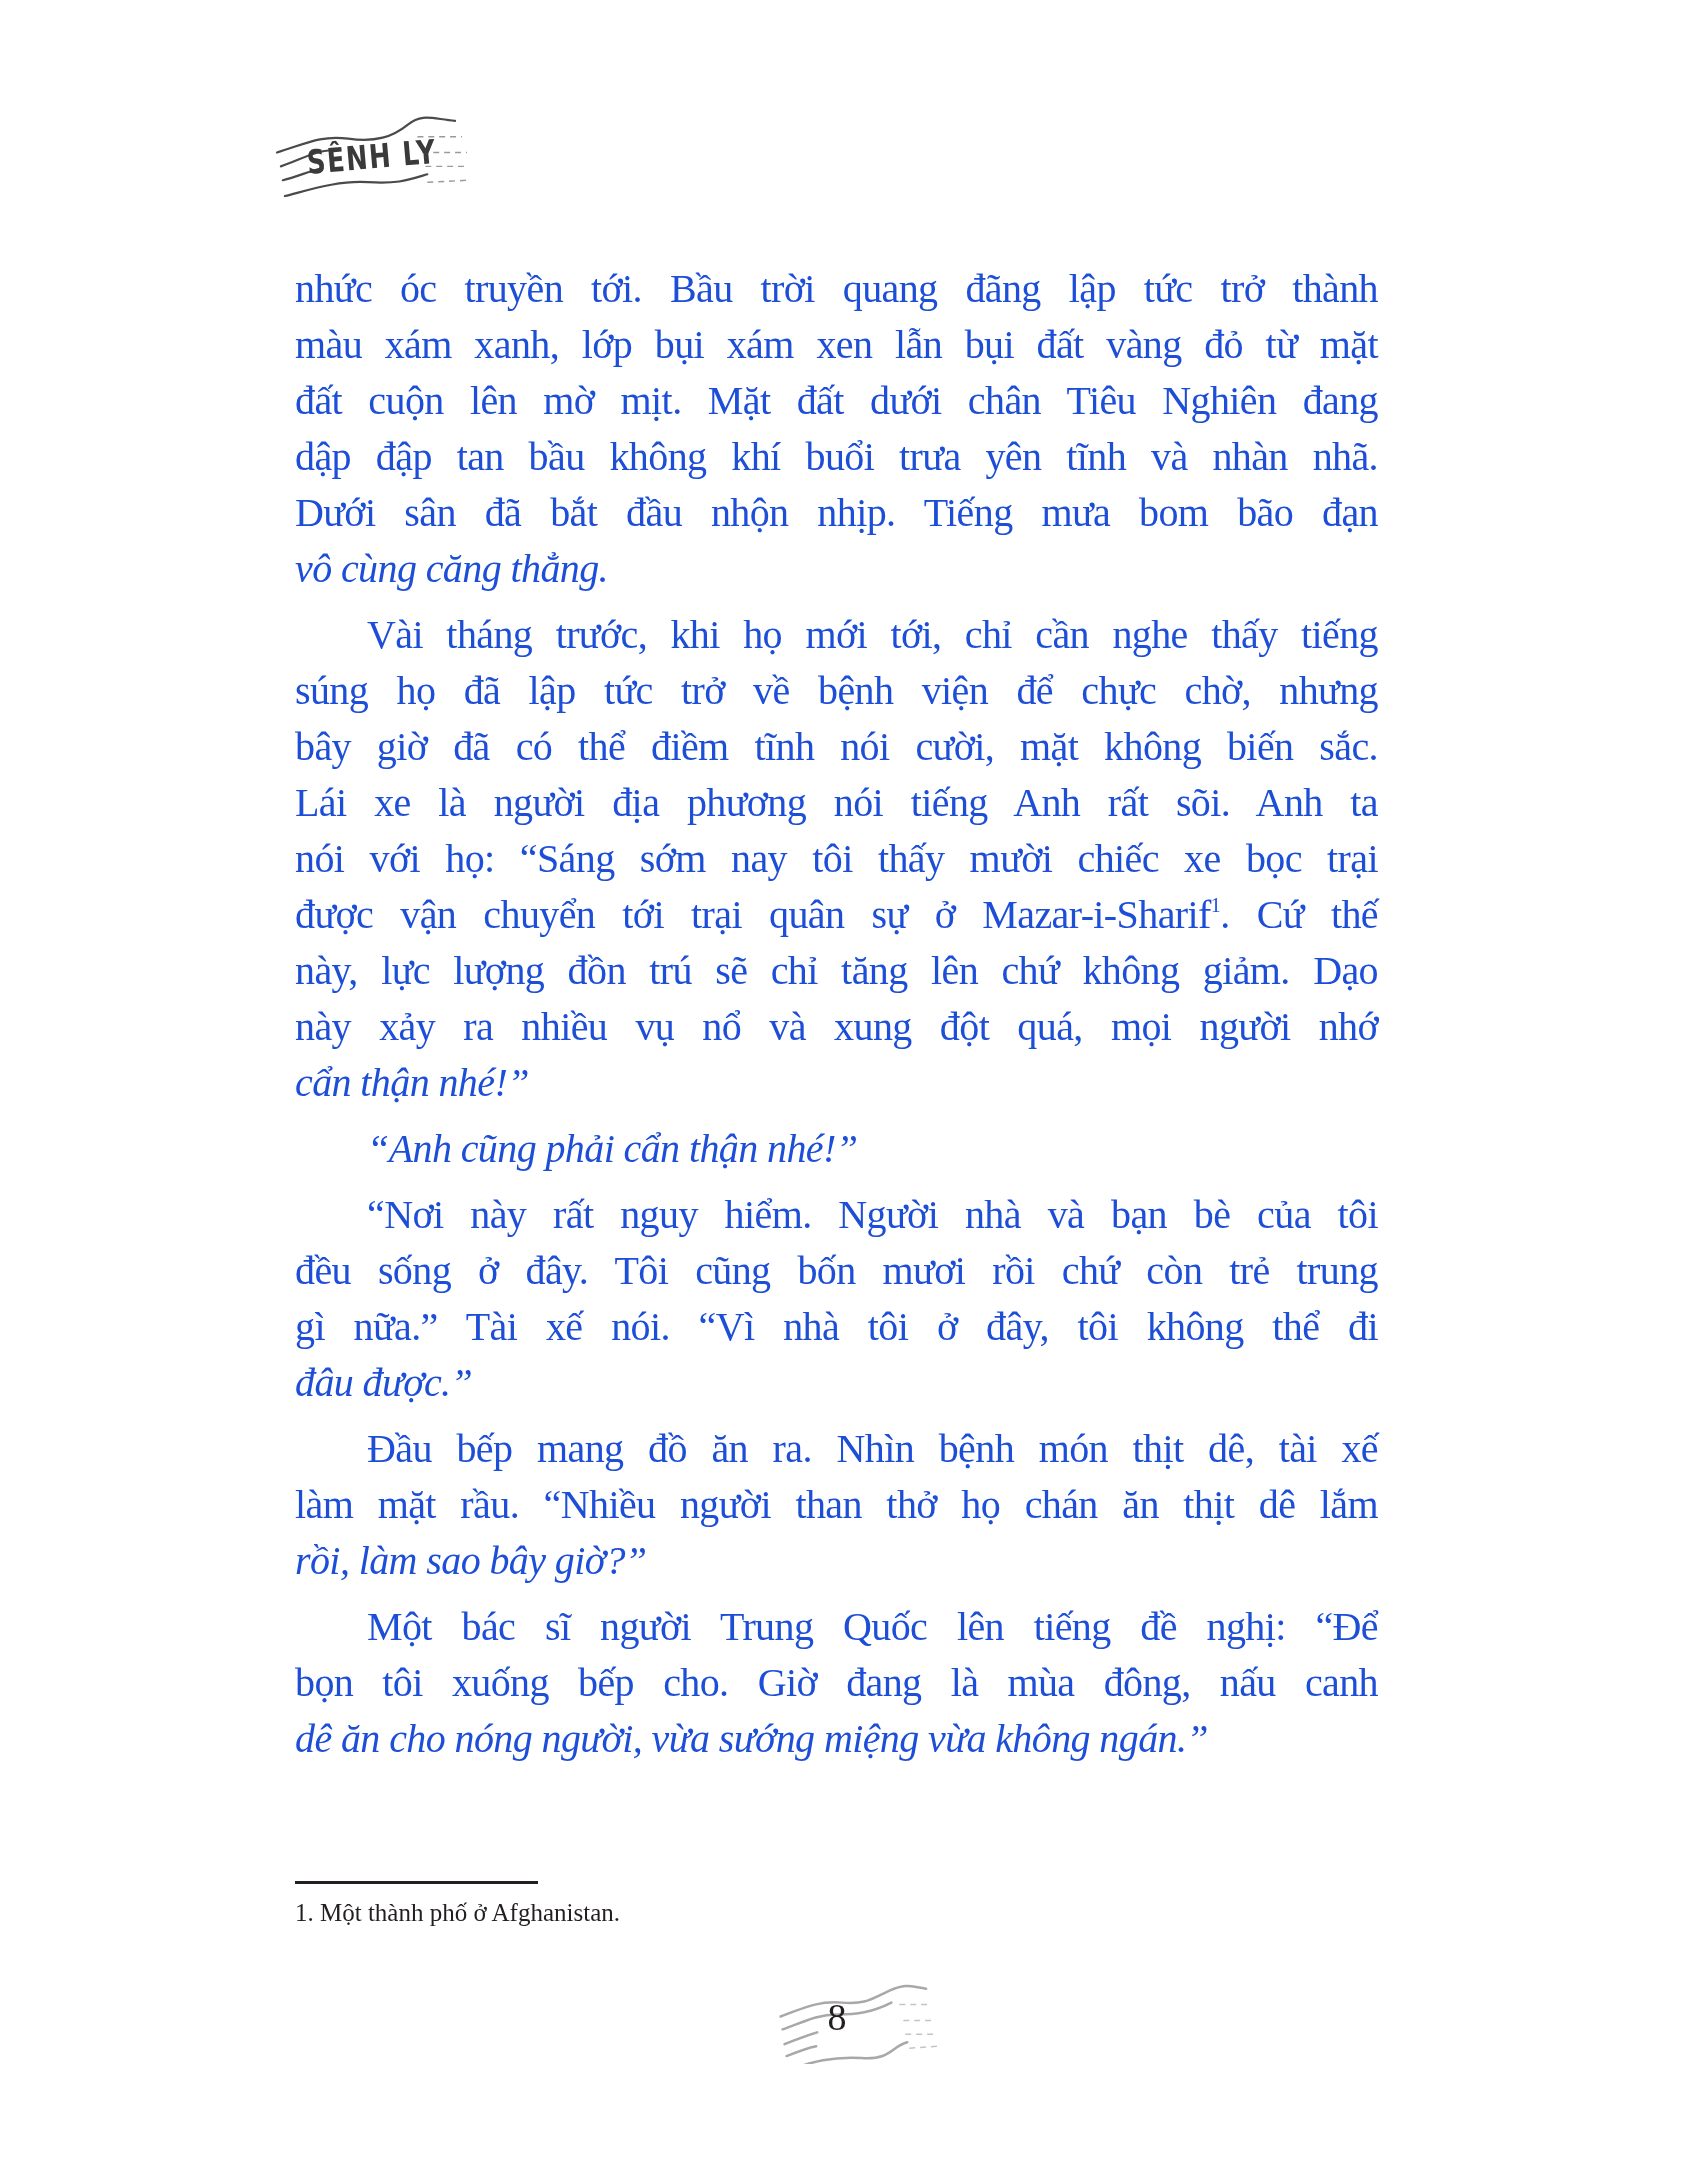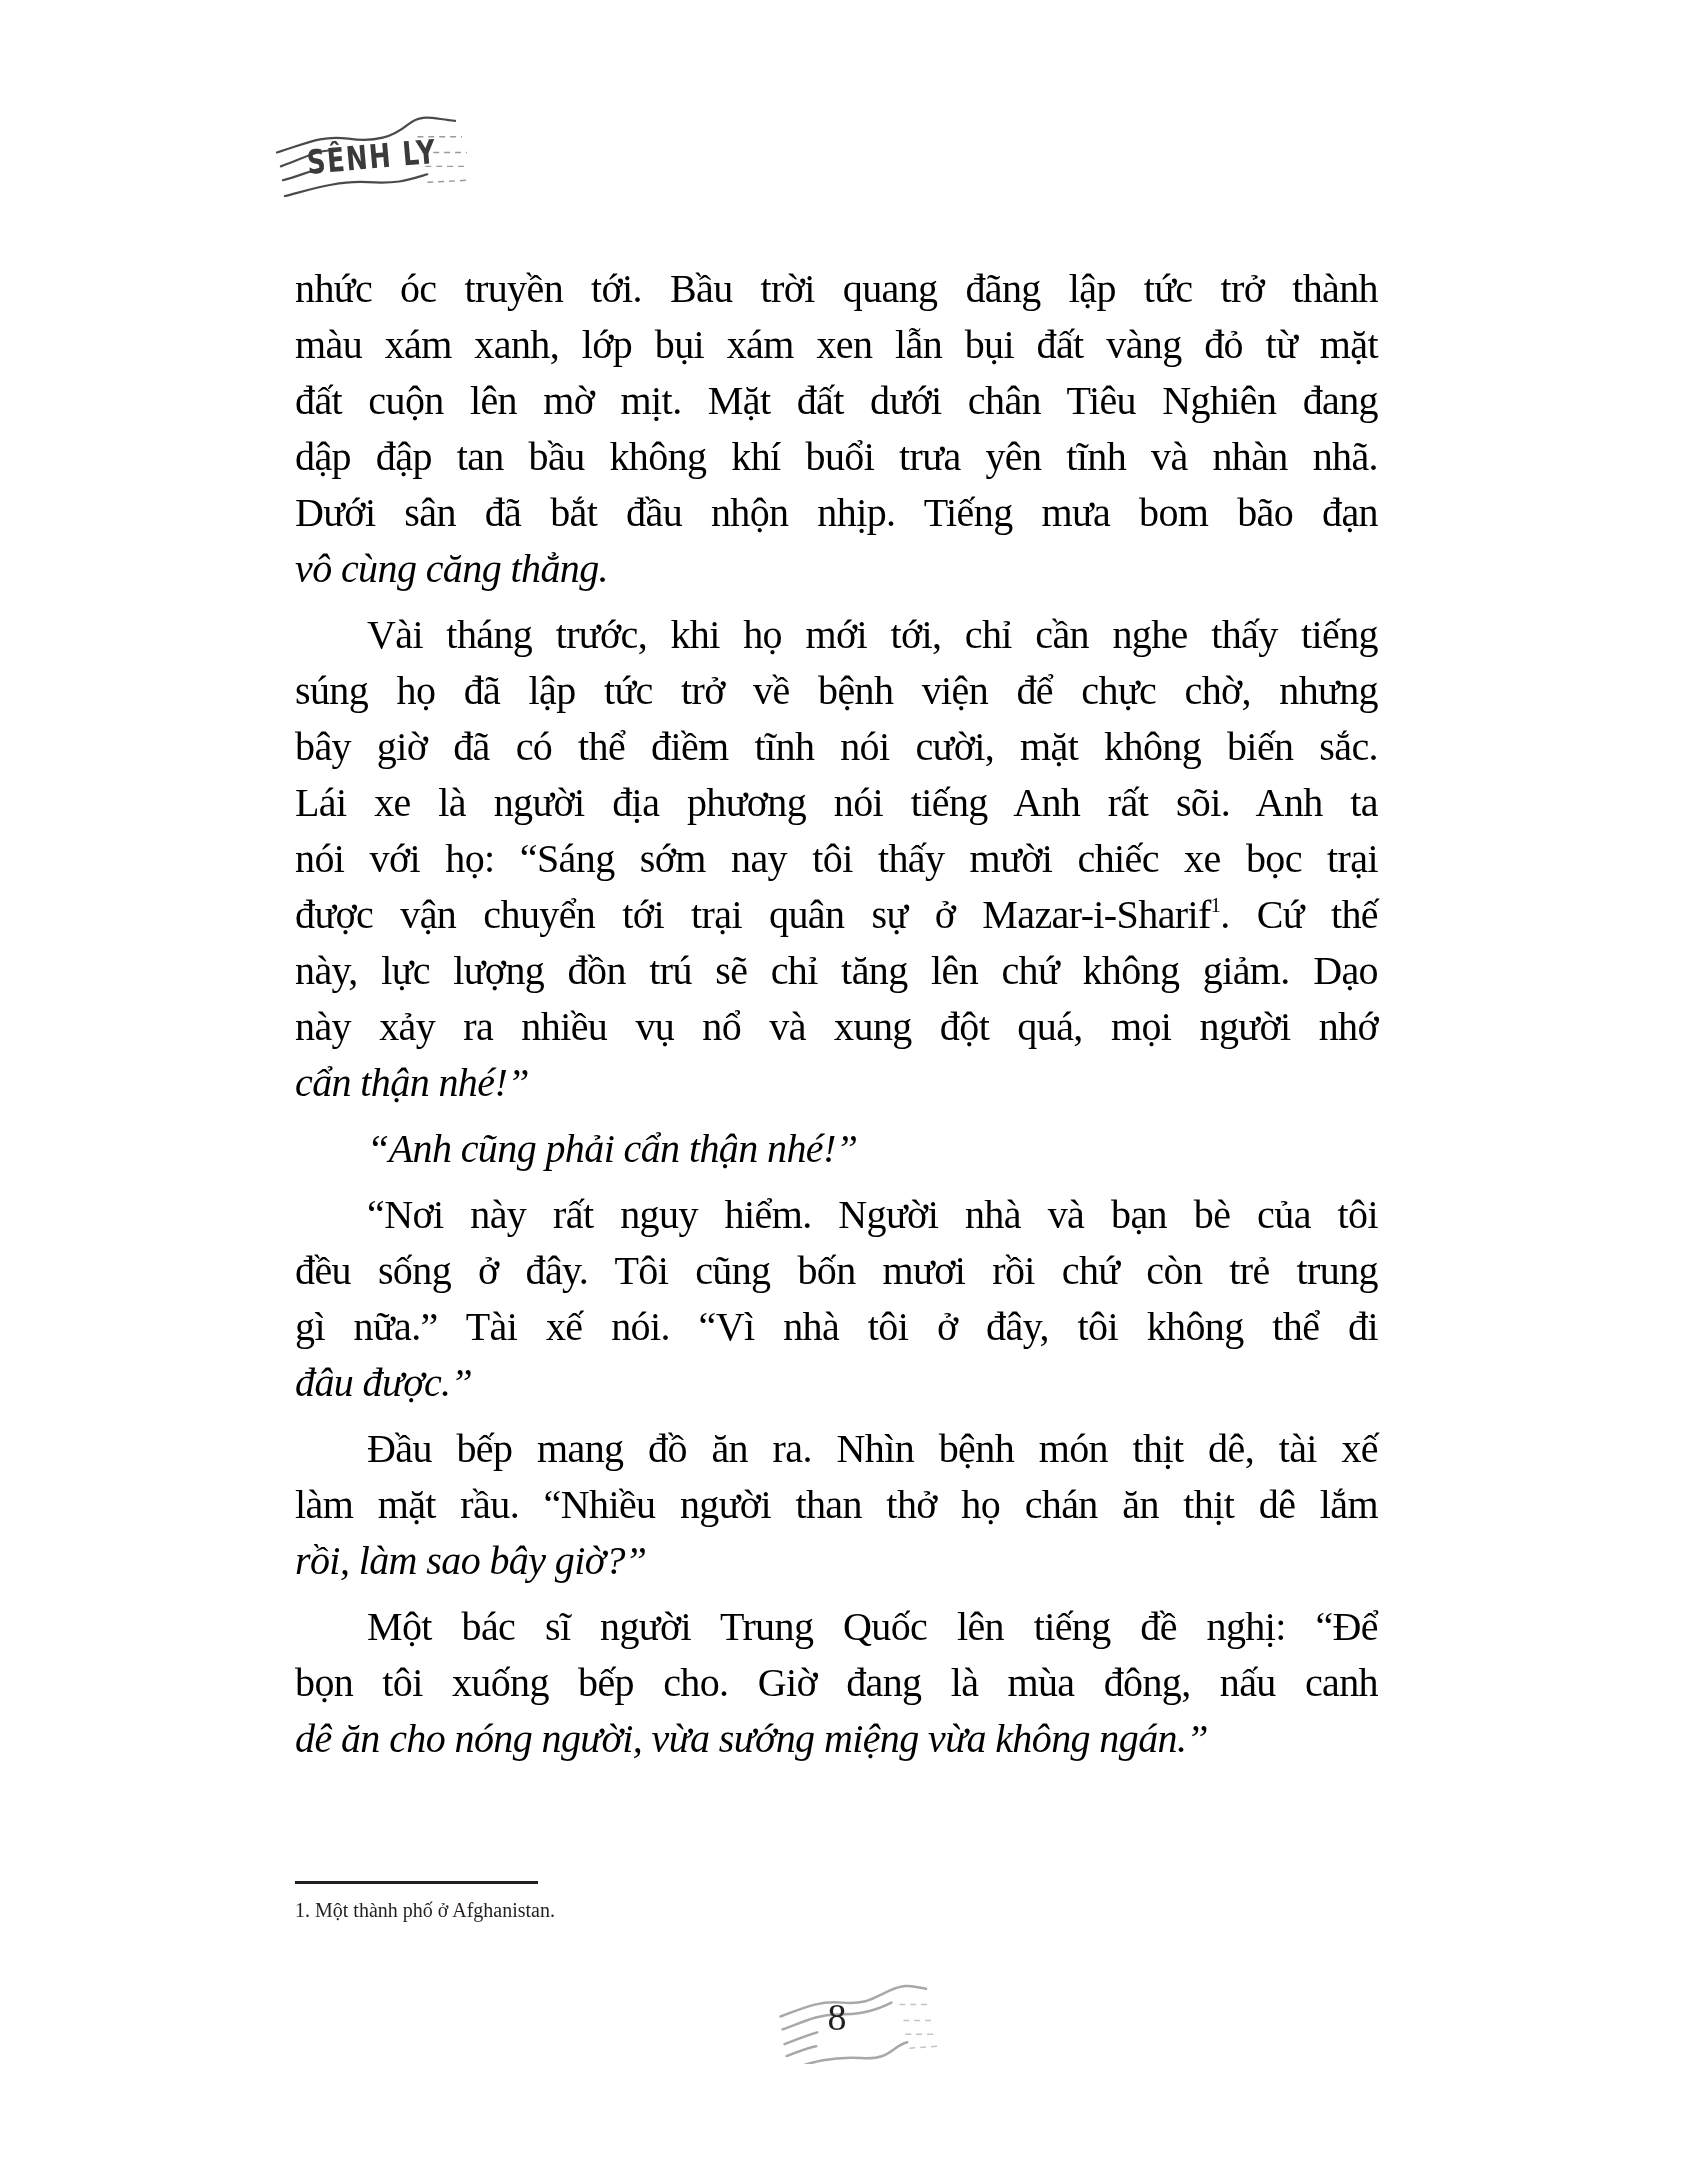--- a/index.html
+++ b/index.html
@@ -11,37 +11,37 @@
   .header-title {
     position: absolute; left: 48px; top: 36px;
     font-family: "DejaVu Sans", sans-serif; font-size: 33px; font-weight: bold;
     color: #3a3a3a; letter-spacing: 2px; transform: rotate(-5deg) scaleX(0.78);
     transform-origin: left center; white-space: nowrap;
   }
 
   .body-text {
     position: absolute; left: 295px; top: 261px; width: 1083px;
     font-family: "Liberation Serif", "DejaVu Serif", serif;
-    font-size: 40px; color: #000000;
+    font-size: 40px; color: #1d4ed8;
   }
   .para { margin: 0 0 10px 0; }
   .line {
     display: block; height: 56px; line-height: 56px;
     white-space: nowrap; text-align: justify; text-align-last: justify;
     letter-spacing: -0.6px;
   }
   .line.last { text-align-last: left; font-style: italic; }
   .line.indent { padding-left: 72px; }
   sup.fn { font-size: 20px; vertical-align: 16px; line-height: 0; }
 
   .footnote-rule { position: absolute; left: 295px; top: 1881px; width: 243px; height: 3px; background: #231f20; }
   .footnote {
     position: absolute; left: 295px; top: 1899px;
     font-family: "Liberation Serif", "DejaVu Serif", serif;
-    font-size: 20px; color: #231f20; white-space: nowrap;
+    font-size: 25px; color: #231f20; white-space: nowrap;
   }
 
   .page-stamp { position: absolute; left: 733px; top: 1965px; width: 208px; height: 99px; }
   .page-stamp svg { position: absolute; left: 0; top: 0; }
   .page-number {
     position: absolute; left: 0; width: 208px; top: 30px; text-align: center;
     font-family: "Liberation Serif", "DejaVu Serif", serif; font-size: 38px; color: #231f20;
   }
 </style>
 </head>

